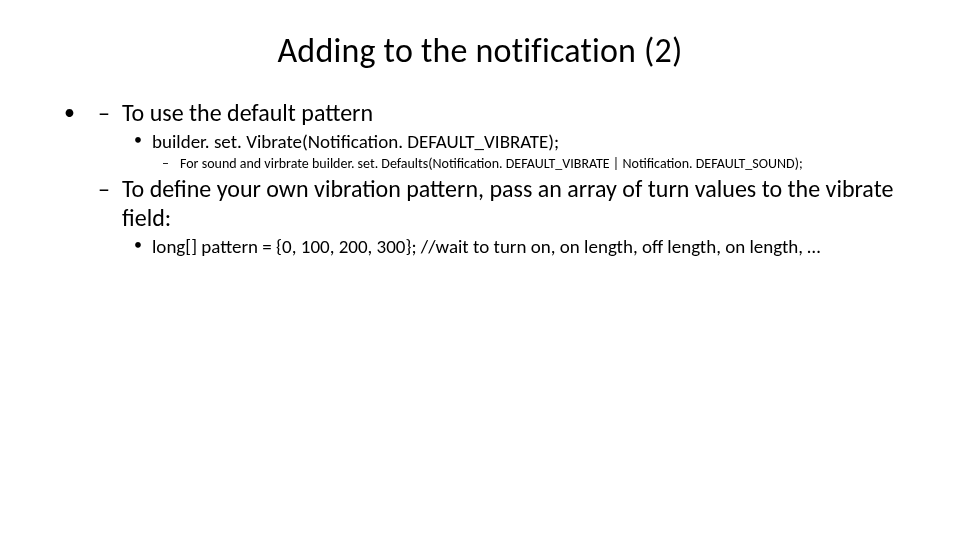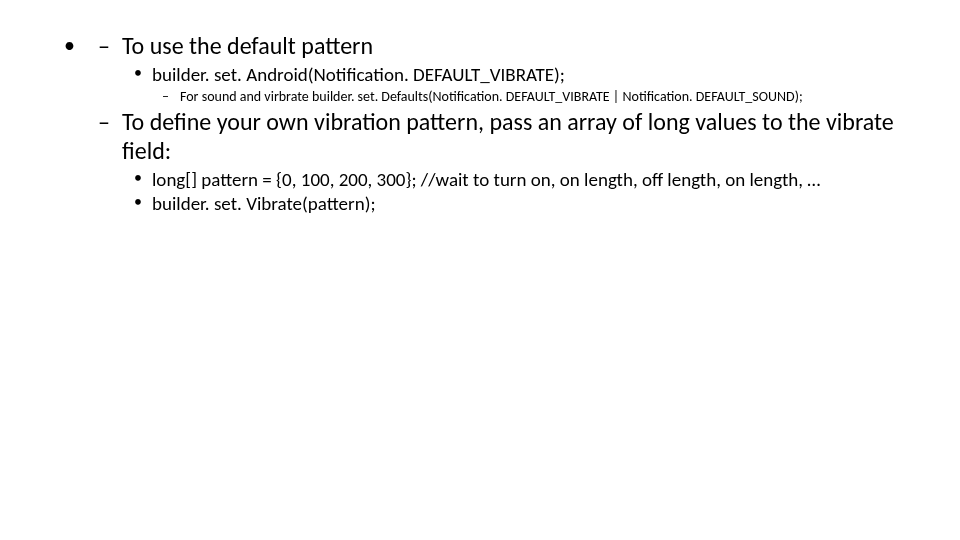--- a/index.html
+++ b/index.html
@@ -95,50 +95,48 @@
     content: "–";
     position: absolute;
     left: 10px;
     top: 0;
   }
 </style>
 </head>
 <body>
 
 <div class="slide">
+  <h1 class="title">Adding to the notification (2)</h1>
 
   <ul class="l1">
     <li>
 
       <ul class="l2">
         <li>
           <span>To use the default pattern</span>
 
           <ul class="l3">
             <li>
-              <span>builder. set. Android(Notification. DEFAULT_VIBRATE);</span>
+              <span>builder. set. Vibrate(Notification. DEFAULT_VIBRATE);</span>
 
               <ul class="l4">
                 <li>
                   <span>For sound and virbrate  builder. set. Defaults(Notification. DEFAULT_VIBRATE | Notification. DEFAULT_SOUND);</span>
                 </li>
               </ul>
             </li>
           </ul>
         </li>
 
         <li>
-          <span>To define your own vibration pattern, pass an array of long values to the vibrate field:</span>
+          <span>To define your own vibration pattern, pass an array of turn values to the vibrate field:</span>
 
           <ul class="l3">
             <li>
               <span>long[] pattern = {0, 100, 200, 300}; //wait to turn on, on length, off length, on length, …</span>
-            </li>
-            <li>
-              <span>builder. set. Vibrate(pattern);</span>
             </li>
           </ul>
         </li>
 
       </ul>
     </li>
   </ul>
 </div>
 
 </body></html>

